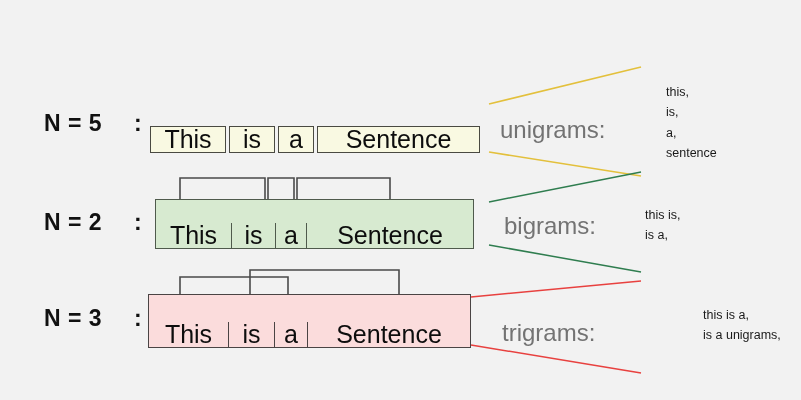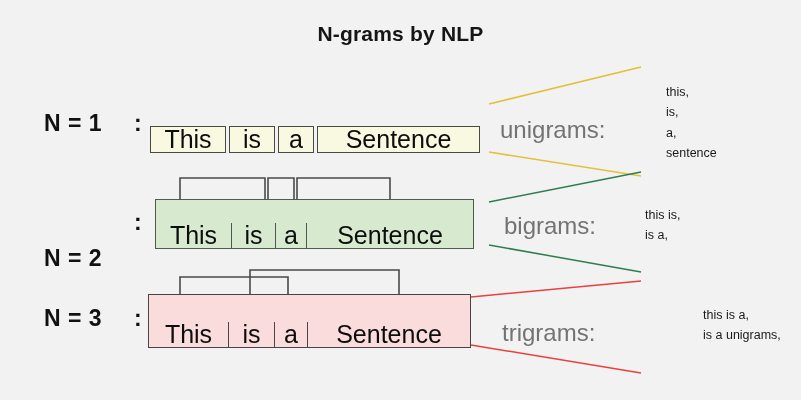--- a/index.html
+++ b/index.html
@@ -110,21 +110,20 @@
     width: 801px;
     height: 400px;
     pointer-events: none;
   }
 </style>
 </head>
 <body>
 
 <div id="stage">
 
-  <div class="title">N-grams by NLP</div>
 
   <svg class="overlay" viewBox="0 0 801 400">
 
     <line x1="489" y1="104" x2="641" y2="67" stroke="#e3c03c" stroke-width="1.6"></line>
     <line x1="489" y1="152" x2="641" y2="176" stroke="#e3c03c" stroke-width="1.6"></line>
 
     <line x1="489" y1="202" x2="641" y2="172" stroke="#2f7d4f" stroke-width="1.5"></line>
     <line x1="489" y1="245" x2="641" y2="272" stroke="#2f7d4f" stroke-width="1.5"></line>
 
     <line x1="471" y1="297" x2="641" y2="281" stroke="#e8413f" stroke-width="1.5"></line>
@@ -135,39 +134,39 @@
       <path d="M268,200 L268,178 L294,178 L294,200"></path>
       <path d="M297,200 L297,178 L390,178 L390,200"></path>
     </g>
 
     <g stroke="#4a4a4a" stroke-width="1.6" fill="none">
       <path d="M180,295 L180,277 L288,277 L288,295"></path>
       <path d="M250,295 L250,270 L399,270 L399,295"></path>
     </g>
   </svg>
 
-  <div class="nlabel" style="left:44px; top:110px;">N = 1</div>
+  <div class="nlabel" style="left:44px; top:110px;">N = 5</div>
   <div class="colon" style="left:134px; top:110px;">:</div>
 
   <div class="row row-uni" style="left:150px; top:101px; height:52px;">
     <div class="cell" style="width:76px;">This</div>
     <div class="cell" style="width:46px;">is</div>
     <div class="cell" style="width:36px;">a</div>
     <div class="cell" style="width:163px;">Sentence</div>
   </div>
 
   <div class="gram-label" style="left:500px; top:116px;">unigrams:</div>
   <div class="gram-list" style="left:666px; top:82px;">
     <div>this,</div>
     <div>is,</div>
     <div>a,</div>
     <div>sentence</div>
   </div>
 
-  <div class="nlabel" style="left:44px; top:209px;margin-top:36px;">N = 2</div>
+  <div class="nlabel" style="left:44px; top:209px;">N = 2</div>
   <div class="colon" style="left:134px; top:209px;">:</div>
 
   <div class="row row-bi" style="left:155px; top:199px; height:48px;">
     <div class="cell" style="width:76px;">This</div>
     <div class="cell" style="width:44px;">is</div>
     <div class="cell" style="width:31px;">a</div>
     <div class="cell" style="width:166px;">Sentence</div>
   </div>
 
   <div class="gram-label" style="left:504px; top:212px;">bigrams:</div>

